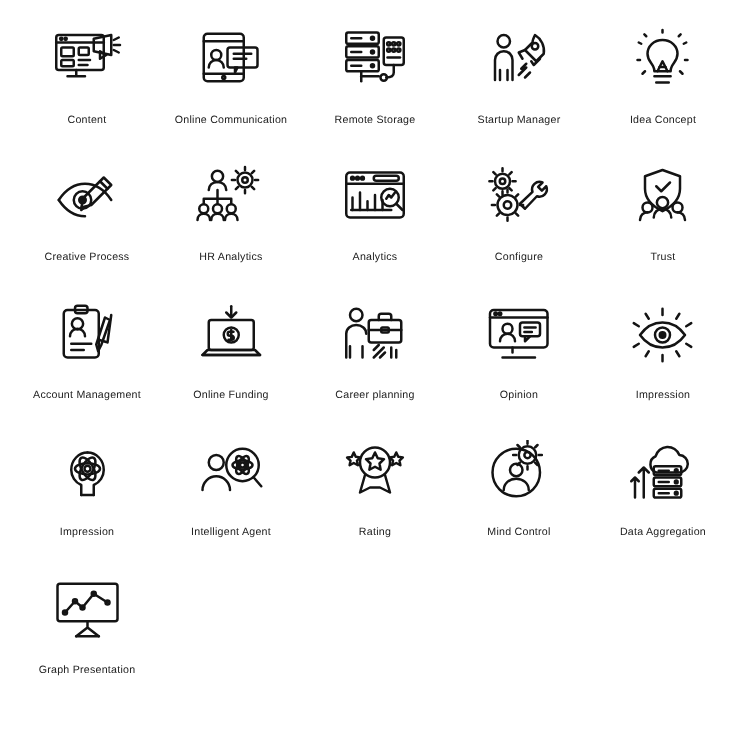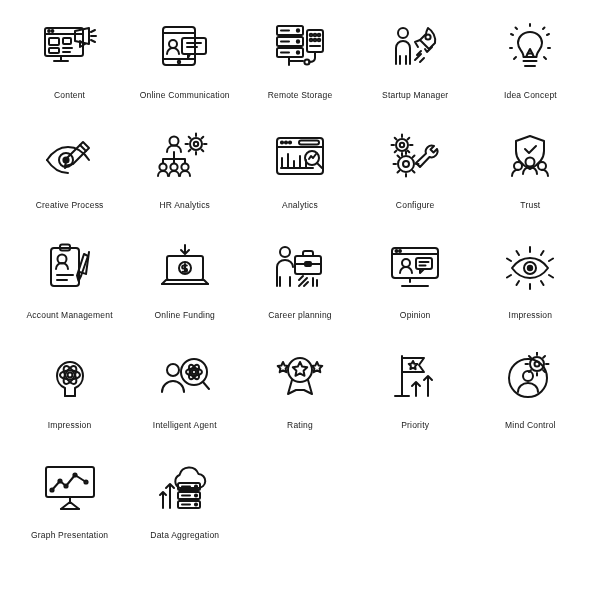--- a/index.html
+++ b/index.html
@@ -356,77 +356,64 @@
           <circle cx="31" cy="18" r="12"></circle>
           <path d="M31 10l2.2 4.6 5 .7-3.6 3.5.9 5-4.5-2.4-4.5 2.4.9-5-3.6-3.5 5-.7z"></path>
           <path d="M23 28l-4 14 8-4h8l8 4-4-14"></path>
           <path d="M14 10l1.6 3.4 3.7.5-2.7 2.6.7 3.7-3.3-1.8-3.3 1.8.7-3.7L8.7 14l3.7-.5z"></path>
           <path d="M48 10l1.6 3.4 3.7.5-2.7 2.6.7 3.7-3.3-1.8-3.3 1.8.7-3.7-2.7-2.6 3.7-.5z"></path>
         </svg>
       </div>
       <div class="caption">Rating</div>
     </div>
 
-    <div class="cell">
-      <div class="glyph">
-        <svg width="62" height="58" viewBox="0 0 62 58" fill="none" stroke="#141414" stroke-width="2" stroke-linecap="round" stroke-linejoin="round">
-          <path d="M18 4v40"></path>
-          <path d="M18 6h22l-5 7 5 7H18"></path>
-          <path d="M29 9l1.3 2.7 3 .4-2.2 2.1.5 3-2.6-1.4L26.4 17l.5-3-2.2-2.1 3-.4z"></path>
-          <path d="M11 44h14"></path>
-          <path d="M32 44V30M32 30l-4 4M32 30l4 4"></path>
-          <path d="M44 44V24M44 24l-4 4M44 24l4 4"></path>
-        </svg>
-      </div>
-      <div class="caption">Priority</div>
-    </div>
 
     <div class="cell">
       <div class="glyph">
         <svg width="62" height="58" viewBox="0 0 62 58" fill="none" stroke="#141414" stroke-width="2" stroke-linecap="round" stroke-linejoin="round">
           <circle cx="29" cy="26" r="19"></circle>
           <circle cx="29" cy="24" r="5"></circle>
           <path d="M19 40c0-5.2 4.5-9 10-9s10 3.8 10 9"></path>
           <circle cx="38" cy="12" r="7"></circle>
           <circle cx="38" cy="12" r="2.5"></circle>
           <path d="M38 3v-2.5M38 23.5V21M29 12h-2.5M49.5 12H47M31.8 5.8L30 4M46 20l-1.8-1.8M31.8 18.2L30 20M46 4l-1.8 1.8"></path>
         </svg>
       </div>
       <div class="caption">Mind Control</div>
-    </div>
-
-    <div class="cell">
-      <div class="glyph">
-        <svg width="62" height="58" viewBox="0 0 62 58" fill="none" stroke="#141414" stroke-width="2" stroke-linecap="round" stroke-linejoin="round">
-          <rect x="7" y="5" width="48" height="30" rx="2"></rect>
-          <path d="M13 28l8-9 6 5 9-11 11 7"></path>
-          <circle cx="13" cy="28" r="1.6"></circle>
-          <circle cx="21" cy="19" r="1.6"></circle>
-          <circle cx="27" cy="24" r="1.6"></circle>
-          <circle cx="36" cy="13" r="1.6"></circle>
-          <circle cx="47" cy="20" r="1.6"></circle>
-          <path d="M31 35v5M31 40l-9 7M31 40l9 7"></path>
-          <path d="M22 47h18"></path>
-        </svg>
-      </div>
-      <div class="caption">Graph Presentation</div>
     </div>
 
     <div class="cell">
       <div class="glyph">
         <svg width="62" height="58" viewBox="0 0 62 58" fill="none" stroke="#141414" stroke-width="2" stroke-linecap="round" stroke-linejoin="round">
           <path d="M44 26a7 7 0 00.5-14 10 10 0 00-19 1 7 7 0 00.5 13z"></path>
           <rect x="24" y="21" width="22" height="7" rx="1.5"></rect>
           <rect x="24" y="30" width="22" height="7" rx="1.5"></rect>
           <rect x="24" y="39" width="22" height="7" rx="1.5"></rect>
           <path d="M28 24.5h8M28 33.5h8M28 42.5h8"></path>
           <circle cx="42" cy="24.5" r="1.1" fill="#141414"></circle>
           <circle cx="42" cy="33.5" r="1.1" fill="#141414"></circle>
           <circle cx="42" cy="42.5" r="1.1" fill="#141414"></circle>
           <path d="M16 46V22M16 22l-4 4M16 22l4 4"></path>
           <path d="M9 46V30M9 30l-3 3M9 30l3 3"></path>
         </svg>
       </div>
       <div class="caption">Data Aggregation</div>
     </div>
 
+    <div class="cell">
+      <div class="glyph">
+        <svg width="62" height="58" viewBox="0 0 62 58" fill="none" stroke="#141414" stroke-width="2" stroke-linecap="round" stroke-linejoin="round">
+          <rect x="7" y="5" width="48" height="30" rx="2"></rect>
+          <path d="M13 28l8-9 6 5 9-11 11 7"></path>
+          <circle cx="13" cy="28" r="1.6"></circle>
+          <circle cx="21" cy="19" r="1.6"></circle>
+          <circle cx="27" cy="24" r="1.6"></circle>
+          <circle cx="36" cy="13" r="1.6"></circle>
+          <circle cx="47" cy="20" r="1.6"></circle>
+          <path d="M31 35v5M31 40l-9 7M31 40l9 7"></path>
+          <path d="M22 47h18"></path>
+        </svg>
+      </div>
+      <div class="caption">Graph Presentation</div>
+    </div>
+
   </div>
 </div>
 
 </body></html>

